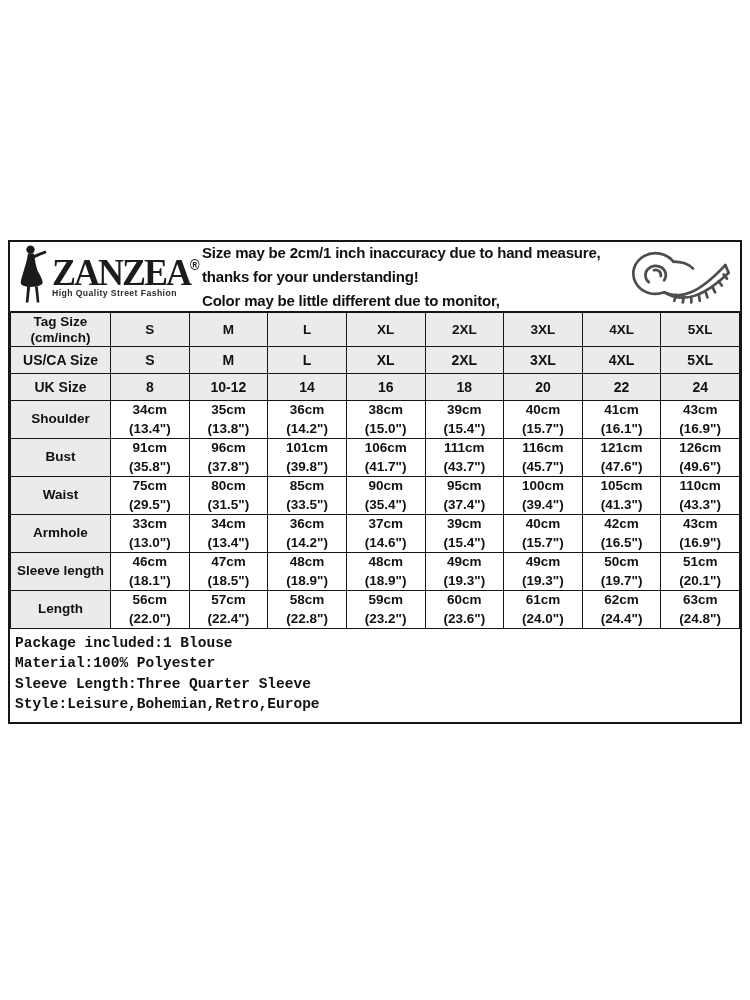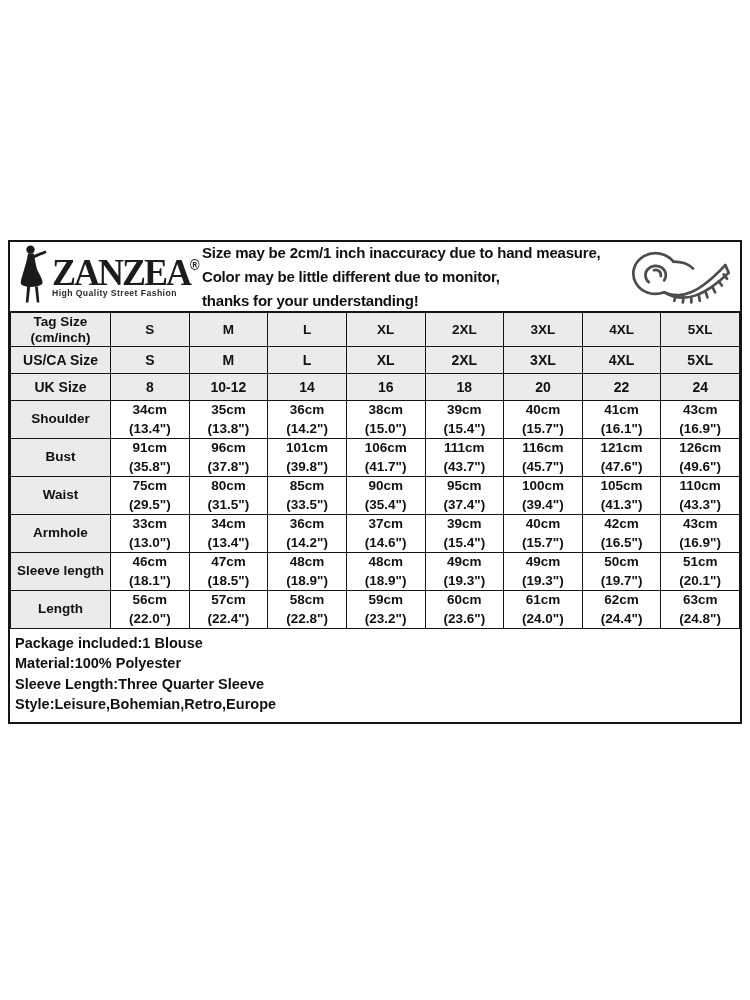--- a/index.html
+++ b/index.html
@@ -41,21 +41,21 @@
   tr.row-size td { height: 27px; font-size: 14px; }
   tr.row-size.tall td { height: 34px; }
   tr.row-size.tall td .cl { line-height: 1.18; font-size: 13.5px; }
   tr.row-measure td { height: 38px; font-size: 13.5px; }
   tr.row-measure td .cl { line-height: 1.35; }
   td.label-cell { font-size: 13.5px; }
   td.label-cell .cl { line-height: 1.2; }
   tr.row-measure td.label-cell .cl { line-height: 1.35; }
 
   
-  .details { padding: 4px 11px 8px 5px; border-top: none; }
+  .details { padding: 4px 11px 8px 5px; border-top: none; font-family: Liberation Mono, monospace; }
   .details .dline { font-weight: bold; font-size: 14.5px; line-height: 1.4; white-space: nowrap; }
 </style>
 </head>
 <body>
 
 <div class="sheet">
   <div class="content">
 
     <div class="header">
       <div class="logo">
@@ -68,22 +68,22 @@
             <path d="M19 42.4 L 20.8 58.6 L 23.4 58.6 L 21.8 42.4 Z"></path>
           </svg>
         </span>
         <div class="logo-text">
           <div class="brand-line"><span>ZANZEA</span><span class="reg">®</span></div>
           <div class="tagline">High Quality Street Fashion</div>
         </div>
       </div>
       <div class="notice">
         <div>Size may be 2cm/1 inch inaccuracy due to hand measure,</div>
+        <div>thanks for your understanding!</div>
         <div>Color may be little different due to monitor,</div>
-        <div>thanks for your understanding!</div>
       </div>
       <div class="tape">
         <svg width="118" height="68" viewBox="0 0 132 80" fill="none" stroke="#4d4d4d" stroke-width="3.2" stroke-linecap="round" xmlns="http://www.w3.org/2000/svg">
           <path d="M63 22 A 26 24 0 1 0 52 58"></path>
           <path d="M52 44 A 12 11 0 1 0 34 46"></path>
           <path d="M40 32 a 6 6 0 0 1 8 7"></path>
           <path d="M52 58 C 72 68 94 58 124 26"></path>
           <path d="M63 22 C 70 22 80 24 86 30"></path>
           <path d="M124 26 L 128 35"></path>
           <path d="M52 58 C 76 72 100 62 128 35" stroke-width="3"></path>

